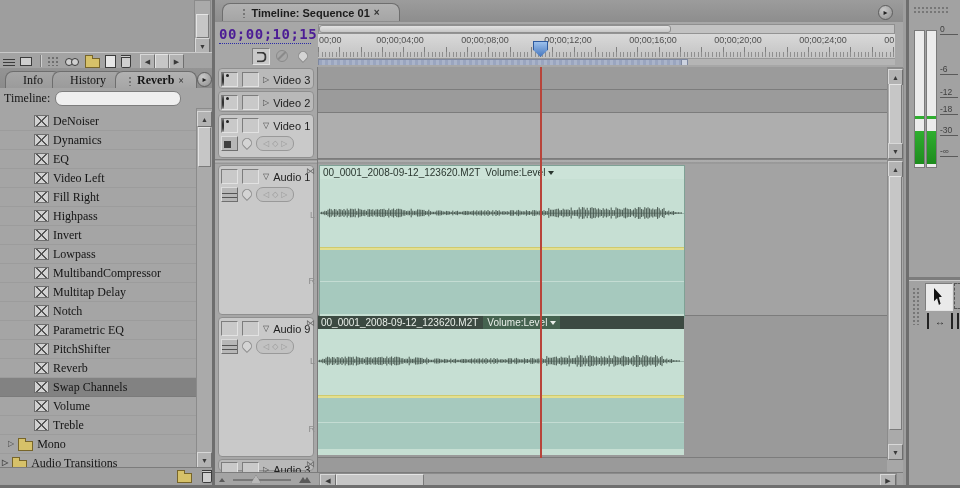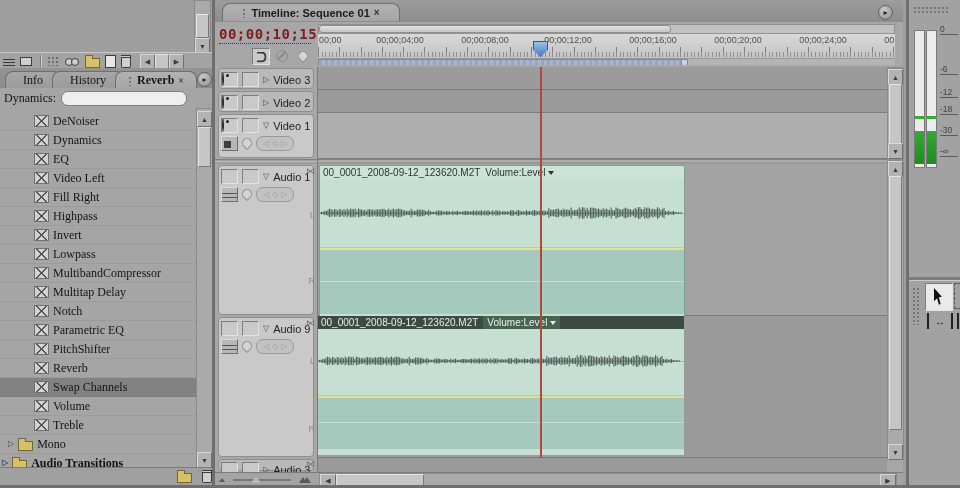--- a/index.html
+++ b/index.html
@@ -57,21 +57,21 @@
   .tri{font-size:8px;color:#4a4a4a;line-height:1;flex:none;}
   #fx-sb{left:196px;top:108px;width:15px;height:359px;}
   #fx-bottom{left:0;top:467px;width:212px;height:16px;background:#a0a0a0;border-top:1px solid #7c7c7c;
              display:flex;align-items:center;justify-content:flex-end;gap:10px;padding-right:30px;}
 
   
   #tl{left:215px;top:0;width:688px;height:488px;background:#a7a7a7;}
   #tl-tabbar{left:0;top:0;width:688px;height:22px;background:linear-gradient(#9c9c9c,#8d8d8d);border-bottom:1px solid #707070;}
   #tl-tab{left:7px;top:3px;width:158px;font-family:"Liberation Sans",sans-serif;font-size:11px;}
   #tl-header{left:0;top:22px;width:688px;height:45px;background:#a7a7a7;border-bottom:1px solid #8a8a8a;}
-  #timecode{left:4px;top:4px;font-family:"DejaVu Sans Mono",monospace;font-size:14px;font-weight:bold;color:#7f1d1d;letter-spacing:0.5px;}
+  #timecode{left:4px;top:4px;font-family:"DejaVu Sans Mono",monospace;font-size:14px;font-weight:bold;color:#4c1d95;letter-spacing:0.5px;}
   #tc-underline{left:4px;top:21px;width:92px;border-bottom:1px dotted #2b2ba8;}
   .hdr-btn{width:16px;height:15px;display:flex;align-items:center;justify-content:center;}
   .magnet{width:7px;height:8px;border:2px solid #3a3a3a;border-top:none;border-radius:0 0 5px 5px;transform:rotate(-90deg);}
   .enc-marker{width:10px;height:10px;border:1.5px solid #8a8a8a;border-radius:50%;position:relative;}
   .enc-marker:before{content:"";position:absolute;left:4px;top:-1px;width:1.5px;height:11px;background:#8a8a8a;transform:rotate(45deg);}
   .droplet{width:8px;height:8px;background:#d4d4d4;border:1px solid #8f8f8f;border-radius:50% 50% 50% 0;transform:rotate(-45deg);}
 
   #ruler-zone{left:103px;top:2px;width:577px;height:41px;overflow:hidden;}
   #zoombar{left:0;top:0;width:575px;height:8px;background:#c2c2c2;border:1px solid #8f8f8f;}
   #zoomthumb{left:0;top:0;width:350px;height:6px;background:linear-gradient(#e2e2e2,#c6c6c6);border:1px solid #8f8f8f;border-radius:3px;}
@@ -194,21 +194,21 @@
       <span class="grip" style="width:5px;height:10px;"></span>
       <span>Reverb</span>
       <span class="close">×</span>
     </div>
     <div class="menu-btn abs" style="left:197px;top:4px;">
       <span>▸</span>
     </div>
   </div>
 
   <div id="contains-row" class="abs">
-    <span class="serif">Dynamics:</span>
+    <span class="serif">Timeline:</span>
     <input id="contains-input" value="" style="">
   </div>
 
   <div id="fx-list" class="abs">
     <div class="fx-row">
         <span class="plug"></span>
         <span class="serif">DeNoiser</span>
       </div>
     <div class="fx-row">
         <span class="plug"></span>
@@ -275,21 +275,21 @@
         <span class="serif">Treble</span>
       </div>
     <div class="fx-row folder-row">
       <span class="tri">▷</span>
       <span class="folder"></span>
       <span class="serif">Mono</span>
     </div>
     <div class="fx-row root-row">
       <span class="tri">▷</span>
       <span class="folder"></span>
-      <span class="serif" style="font-weight:bold">Audio Transitions</span>
+      <span class="serif" style="font-weight:normal">Audio Transitions</span>
     </div>
 
   </div>
 
   <div id="fx-sb" class="abs sb-track">
     <div class="sb-btn abs" style="left:0;top:2px;width:13px;height:14px;">
         <span>▲</span>
       </div>
     <div class="sb-thumb abs" style="left:1px;top:18px;width:11px;height:38px;"></div>
     <div class="sb-btn abs" style="left:0;top:343px;width:13px;height:14px;">

